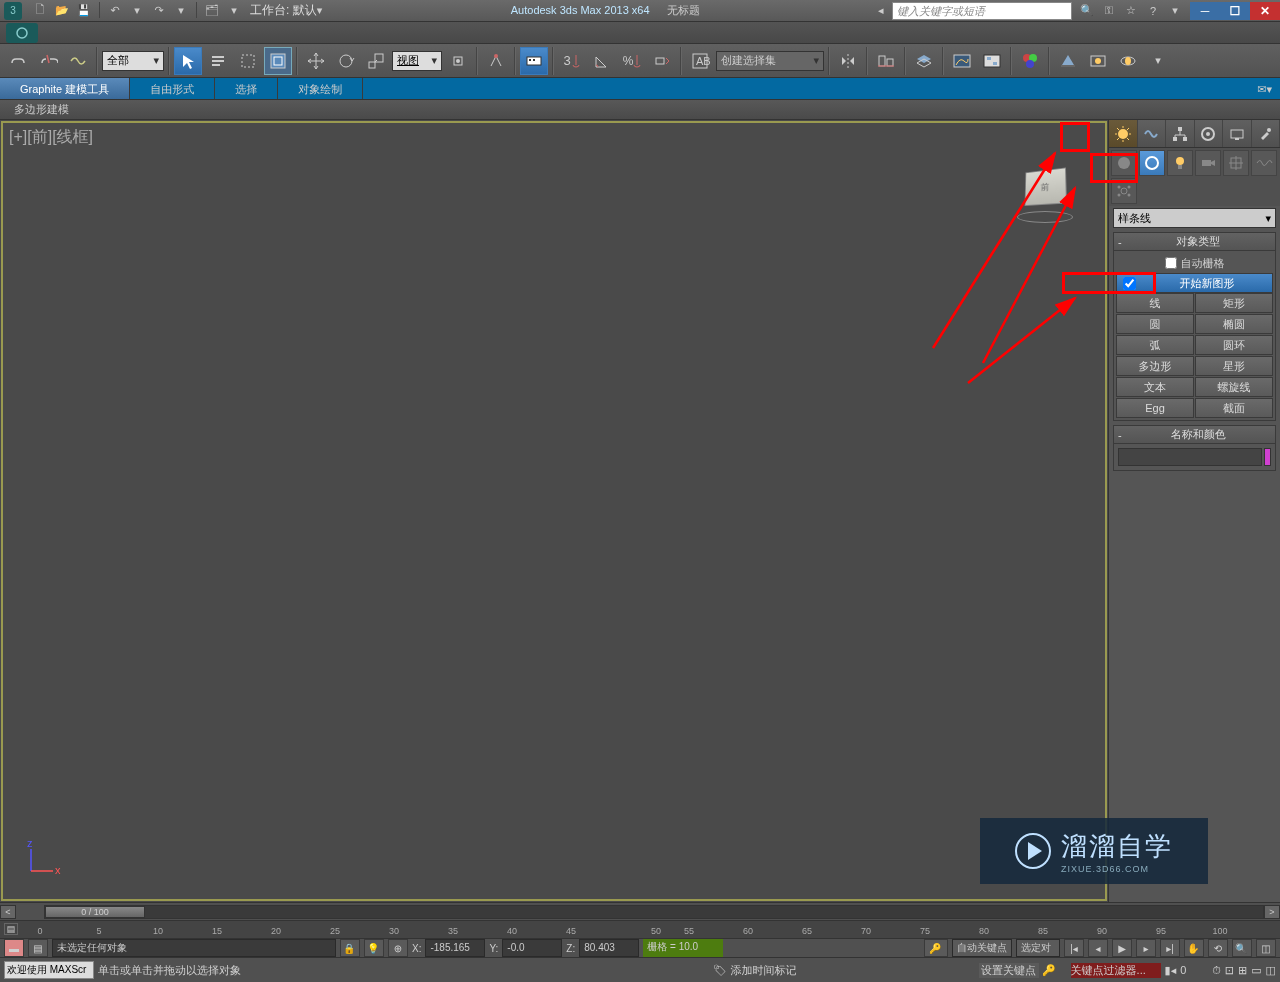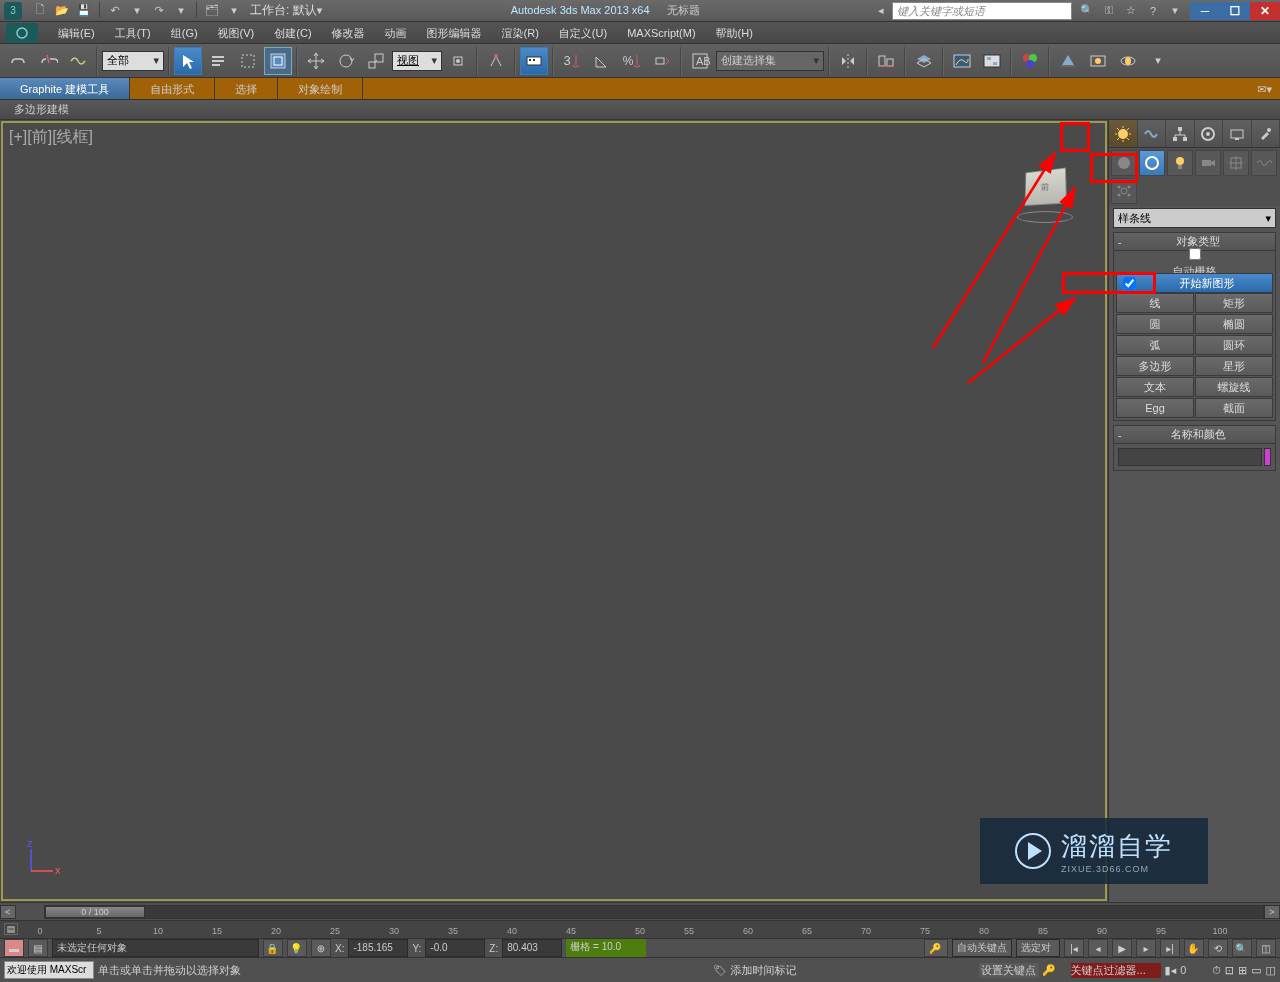--- a/index.html
+++ b/index.html
@@ -33,21 +33,21 @@
 .toolbar .tbtn { width: 28px; height: 28px; display: flex; align-items: center; justify-content: center; border: 1px solid transparent; cursor:pointer; }
 .toolbar .tbtn.active { background: #4a6a8a; border: 1px solid #7ab; }
 .toolbar .tbtn.blue-active { background: linear-gradient(#4a8aca, #2a6aaa); border: 1px solid #3a7aba; }
 .toolbar .sep { width: 2px; height: 28px; background: #444; border-right:1px solid #666; margin: 0 2px; }
 .toolbar select, .toolbar .combo { height: 20px; background: #ddd; border: 1px solid #333; color: #000; font-size: 11px; }
 .toolbar .combo { display:flex; align-items:center; padding:0 4px; min-width:50px; position:relative;}
 .toolbar .combo::after { content:"▾"; position:absolute; right:4px; color:#333;}
 .icon-svg { width: 20px; height: 20px; }
 
 
-.ribbon { height: 22px; background: #a16207; display: flex; align-items: stretch; border-bottom: 1px solid #333; }
+.ribbon { height: 22px; background: #0369a1; display: flex; align-items: stretch; border-bottom: 1px solid #333; }
 .ribbon .tab { padding: 0 20px; line-height: 22px; color: #ccc; cursor: pointer; border-right: 1px solid #3a3a3a;}
 .ribbon .tab.active { background: linear-gradient(#5a8aba, #3a6a9a); color: #fff; }
 .ribbon .arrow { margin-left: auto; padding: 0 8px; line-height:22px; color:#ccc;}
 .ribbon-sub { height: 20px; background: linear-gradient(#585858, #4a4a4a); display: flex; align-items: center; padding-left: 6px; border-bottom: 1px solid #333; }
 .ribbon-sub .subtab { padding: 0 8px; color: #ccc; }
 
 
 .main { display: flex; height: calc(982px - 22px - 22px - 34px - 22px - 20px - 80px); }
 .viewport-wrap { flex: 1; position: relative; border: 2px solid #9a9a50; background: #4a4a4a; margin: 1px;}
 .viewport-label { position: absolute; top: 4px; left: 6px; color: #aaa; font-size: 16px; }
@@ -68,21 +68,21 @@
 .cmd-subtabs { display: flex; flex-wrap: wrap; padding: 2px; gap:2px; background:#505050;}
 .cmd-subtabs .stab { width: 26px; height: 26px; display:flex; align-items:center; justify-content:center; border:1px solid #444; background:#585858; cursor:pointer;}
 .cmd-subtabs .stab.active { background: linear-gradient(#5a9ada,#3a7aba); }
 .cmd-dropdown { margin: 2px 4px; height: 20px; background: #ccc; border:1px solid #333; color:#000; display:flex; align-items:center; padding:0 4px; position:relative;}
 .cmd-dropdown::after { content:"▾"; position:absolute; right:4px;}
 .rollout { margin: 2px 4px; border: 1px solid #3a3a3a; background: #555; }
 .rollout-header { height: 18px; background: linear-gradient(#626262,#545454); display: flex; align-items: center; padding: 0 4px; color: #ddd; border-bottom:1px solid #3a3a3a;}
 .rollout-header .minus { margin-right: 4px; }
 .rollout-header .title { flex:1; text-align:center; }
 .rollout-body { padding: 2px; }
-.chk-row { display: flex; align-items: center; justify-content: center; height: 20px; gap:4px;flex-direction:column;}
+.chk-row { display: flex; align-items: center; justify-content: center; height: 20px; gap:4px;}
 .chk-row input { width:12px; height:12px; }
 .btn-grid { display: grid; grid-template-columns: 1fr 1fr; gap: 1px; }
 .obj-btn { height: 20px; background: linear-gradient(#6a6a6a,#5a5a5a); border: 1px solid #3a3a3a; display:flex; align-items:center; justify-content:center; color:#ddd; cursor:pointer;}
 .start-shape { grid-column: 1 / 3; display:flex; align-items:center; height:20px; background: linear-gradient(#4a8aca,#2a6aaa); border:1px solid #3a3a3a; color:#fff;}
 .start-shape input { margin: 0 6px; }
 .name-color { display:flex; gap:2px; padding:2px;}
 .name-color input { flex:1; height:18px; background:#444; border:1px solid #333; color:#ddd;}
 .color-swatch { width:18px; height:18px; background:#d040d0; border:1px solid #333;}
 
 
@@ -147,34 +147,20 @@
     <div class="win-close">✕</div>
   </div>
 </div>
 
 <div class="menubar">
   <div class="menu-btn">
     <svg width="18" height="14" viewBox="0 0 18 14">
         <circle cx="9" cy="7" r="5" fill="none" stroke="#8cc" stroke-width="1.5"></circle>
       </svg>
   </div>
-  <div id="menu-items" style="display:flex;">
-      <div class="menu-item">编辑(E)</div>
-      <div class="menu-item">工具(T)</div>
-      <div class="menu-item">组(G)</div>
-      <div class="menu-item">视图(V)</div>
-      <div class="menu-item">创建(C)</div>
-      <div class="menu-item">修改器</div>
-      <div class="menu-item">动画</div>
-      <div class="menu-item">图形编辑器</div>
-      <div class="menu-item">渲染(R)</div>
-      <div class="menu-item">自定义(U)</div>
-      <div class="menu-item">MAXScript(M)</div>
-      <div class="menu-item">帮助(H)</div>
-    </div>
 </div>
 
 <div class="toolbar">
   <div class="tbtn">
       <svg class="icon-svg" viewBox="0 0 20 20">
         <path d="M4 12 q0-4 4-4 l4 0 q4 0 4 4" fill="none" stroke="#ccc" stroke-width="1.5"></path>
       </svg>
     </div>
   <div class="tbtn">
       <svg class="icon-svg" viewBox="0 0 20 20">
@@ -552,37 +538,37 @@
         <span class="tick" style="left: 40px;">0</span>
         <span class="tick" style="left: 99px;">5</span>
         <span class="tick" style="left: 158px;">10</span>
         <span class="tick" style="left: 217px;">15</span>
         <span class="tick" style="left: 276px;">20</span>
         <span class="tick" style="left: 335px;">25</span>
         <span class="tick" style="left: 394px;">30</span>
         <span class="tick" style="left: 453px;">35</span>
         <span class="tick" style="left: 512px;">40</span>
         <span class="tick" style="left: 571px;">45</span>
-        <span class="tick" style="left: 640px;">50</span>
+        <span class="tick" style="left: 656px;">50</span>
         <span class="tick" style="left: 689px;">55</span>
         <span class="tick" style="left: 748px;">60</span>
         <span class="tick" style="left: 807px;">65</span>
         <span class="tick" style="left: 866px;">70</span>
         <span class="tick" style="left: 925px;">75</span>
         <span class="tick" style="left: 984px;">80</span>
         <span class="tick" style="left: 1043px;">85</span>
         <span class="tick" style="left: 1102px;">90</span>
         <span class="tick" style="left: 1161px;">95</span>
         <span class="tick" style="left: 1220px;">100</span>
       </div>
   </div>
   <div class="statusbar">
     <div class="sbtn" style="background:#d88;">▬</div>
     <div class="sbtn">▤</div>
-    <div class="field" style="width:207px;">未选定任何对象</div>
+    <div class="field" style="width:284px;">未选定任何对象</div>
     <div class="sbtn">🔒</div>
     <div class="sbtn">💡</div>
     <div class="sbtn">⊕</div>
     <span class="label">X:</span>
     <div class="field" style="width:60px;">-185.165</div>
     <span class="label">Y:</span>
     <div class="field" style="width:60px;">-0.0</div>
     <span class="label">Z:</span>
     <div class="field" style="width:60px;">80.403</div>
     <div class="field" style="width:80px; background:#4d7c0f; border:none;">栅格 = 10.0</div>

